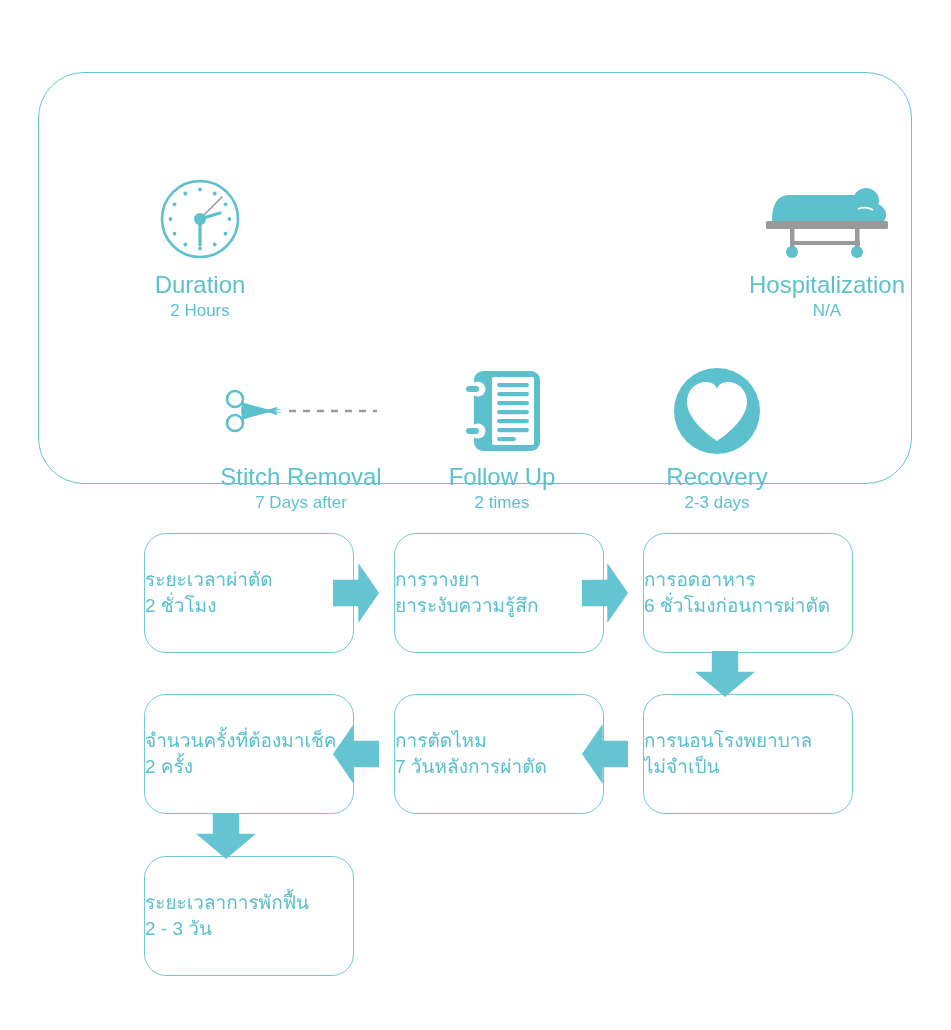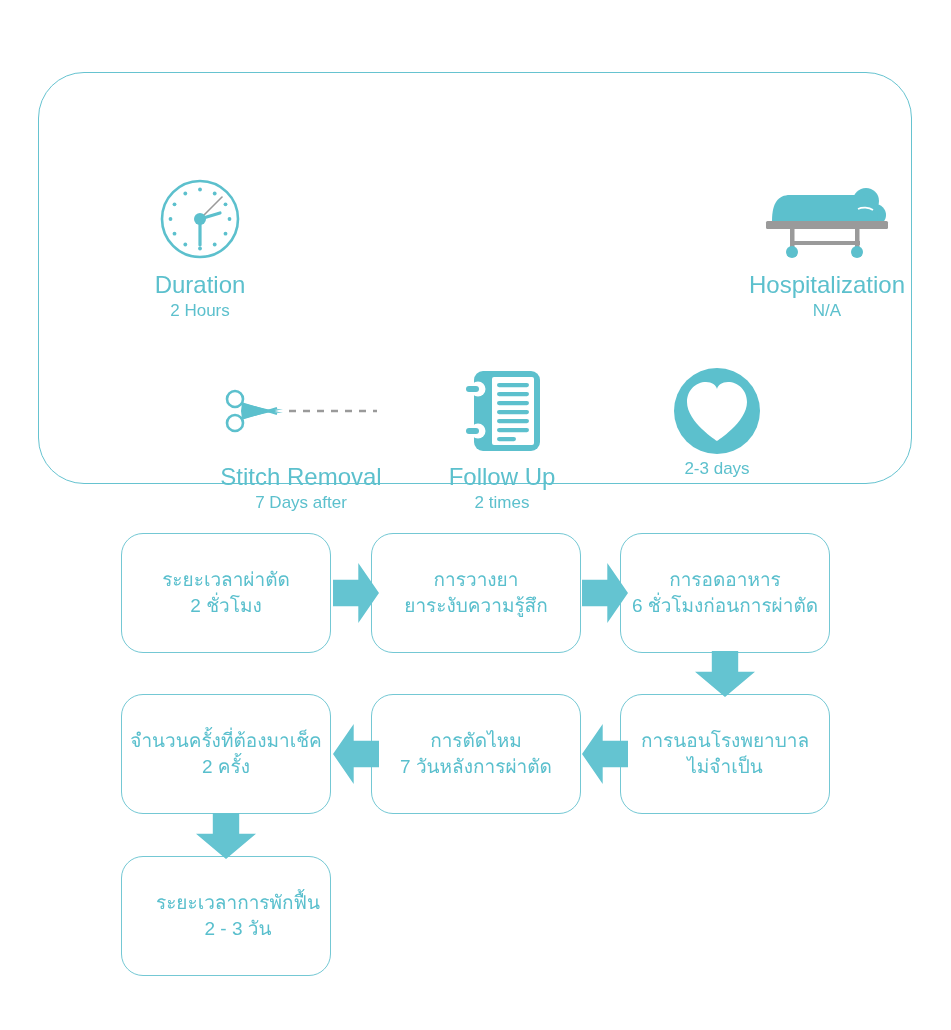--- a/index.html
+++ b/index.html
@@ -40,32 +40,32 @@
   
   #feat-stitch{left:160px;top:292px;width:204px;}
   #feat-followup{left:378px;top:292px;width:170px;}
   #feat-recovery{left:590px;top:292px;width:176px;}
 
   
   .flow-box{
     position:absolute;width:210px;height:120px;
     border:1.4px solid #74c8d4;border-radius:22px;background:#fff;
     box-sizing:border-box;
-    display:flex;flex-direction:column;align-items:center;justify-content:center;
+    display:flex;flex-direction:column;align-items:flex-start;justify-content:center;margin-left:23px;
   }
   .flow-box .b-l1,.flow-box .b-l2{
     color:#59bfcd;font-size:19px;line-height:26px;white-space:nowrap;
   }
   #box-1{left:121px;top:533px;}
   #box-2{left:371px;top:533px;}
   #box-3{left:620px;top:533px;}
   #box-4{left:620px;top:694px;}
   #box-5{left:371px;top:694px;}
   #box-6{left:121px;top:694px;}
-  #box-7{left:121px;top:856px;padding-left:24px;}
+  #box-7{left:121px;top:856px;}
 
   
   .arrow{position:absolute;background:#64c4d1;}
   .arrow-r{
     width:46px;height:60px;
     clip-path:polygon(0% 28%,55% 28%,55% 0%,100% 50%,55% 100%,55% 72%,0% 72%);
   }
   .arrow-l{
     width:46px;height:60px;
     clip-path:polygon(100% 28%,45% 28%,45% 0%,0% 50%,45% 100%,45% 72%,100% 72%);
@@ -180,20 +180,21 @@
 
     <div class="feature" id="feat-recovery">
       <div class="icon-wrap">
         <svg width="92" height="92" viewBox="0 0 92 92">
           <circle cx="46" cy="46" r="43" fill="#5cc0cd"></circle>
           <path d="M46 76 C46 76 16 57 16 37 C16 25 25 17 35 17
                    C41 17 45 20 46 24 C47 20 51 17 57 17
                    C67 17 76 25 76 37 C76 57 46 76 46 76 Z" fill="#ffffff"></path>
         </svg>
       </div>
+      <div class="f-title">Recovery</div>
       <div class="f-sub">2-3 days</div>
     </div>
   </div>
 
   <div class="flow-box" id="box-1">
     <div class="b-l1">ระยะเวลาผ่าตัด</div>
     <div class="b-l2">2 ชั่วโมง</div>
   </div>
   <div class="flow-box" id="box-2">
     <div class="b-l1">การวางยา</div>

